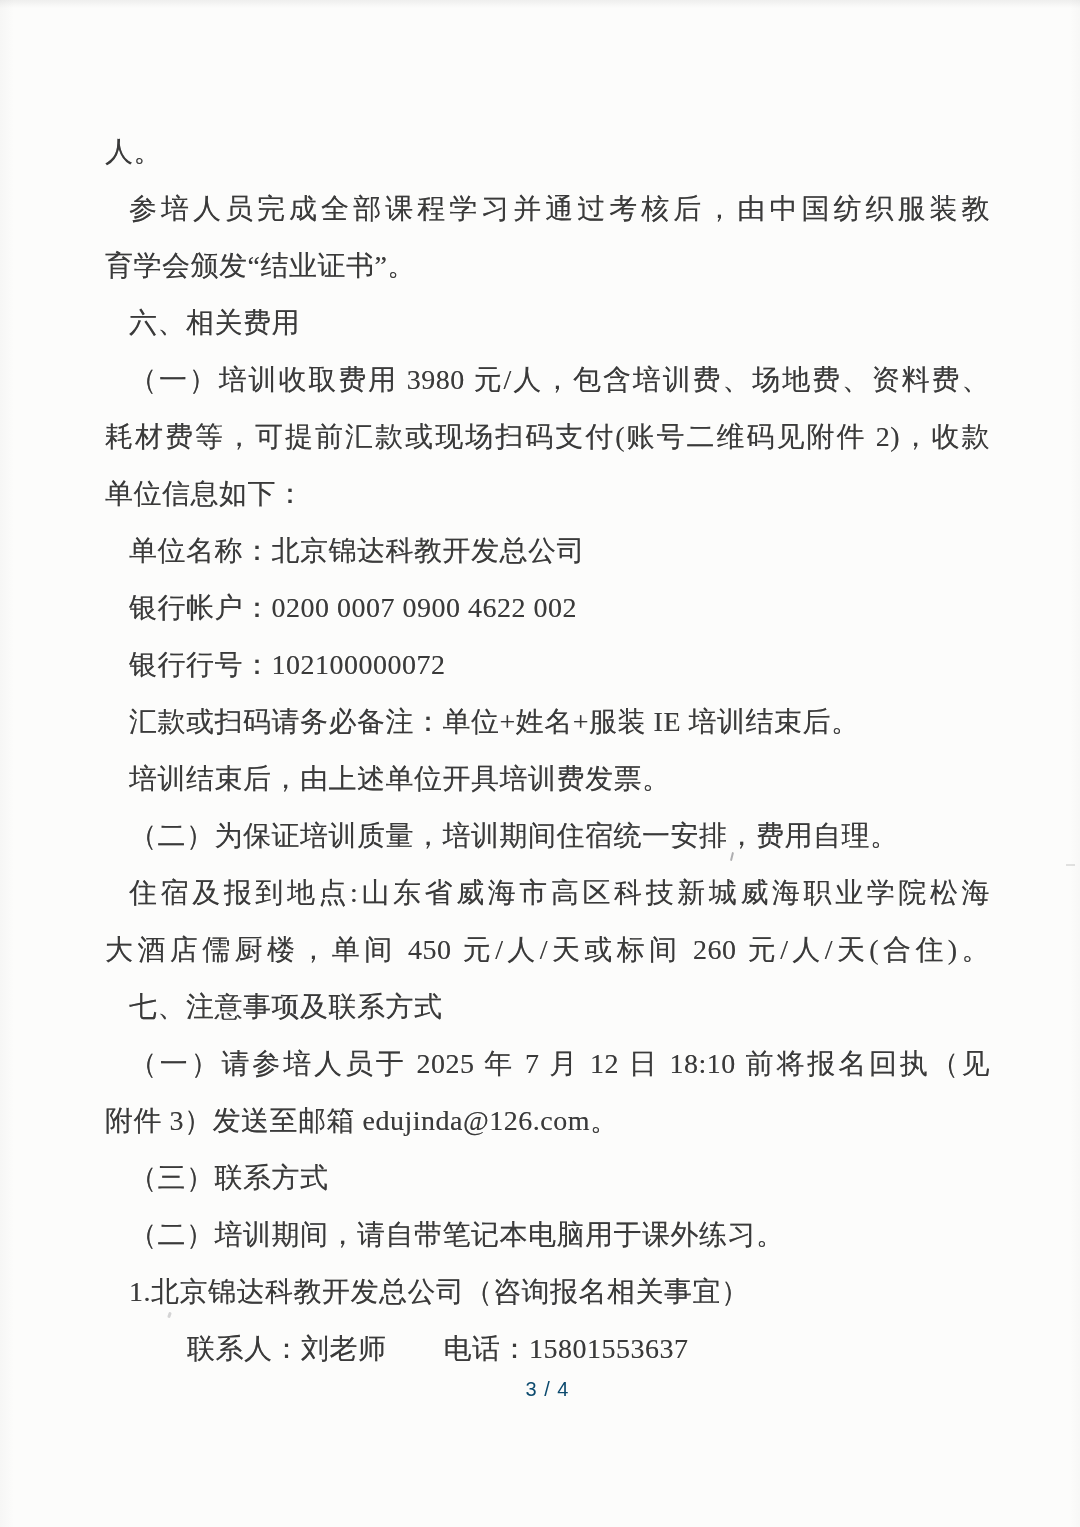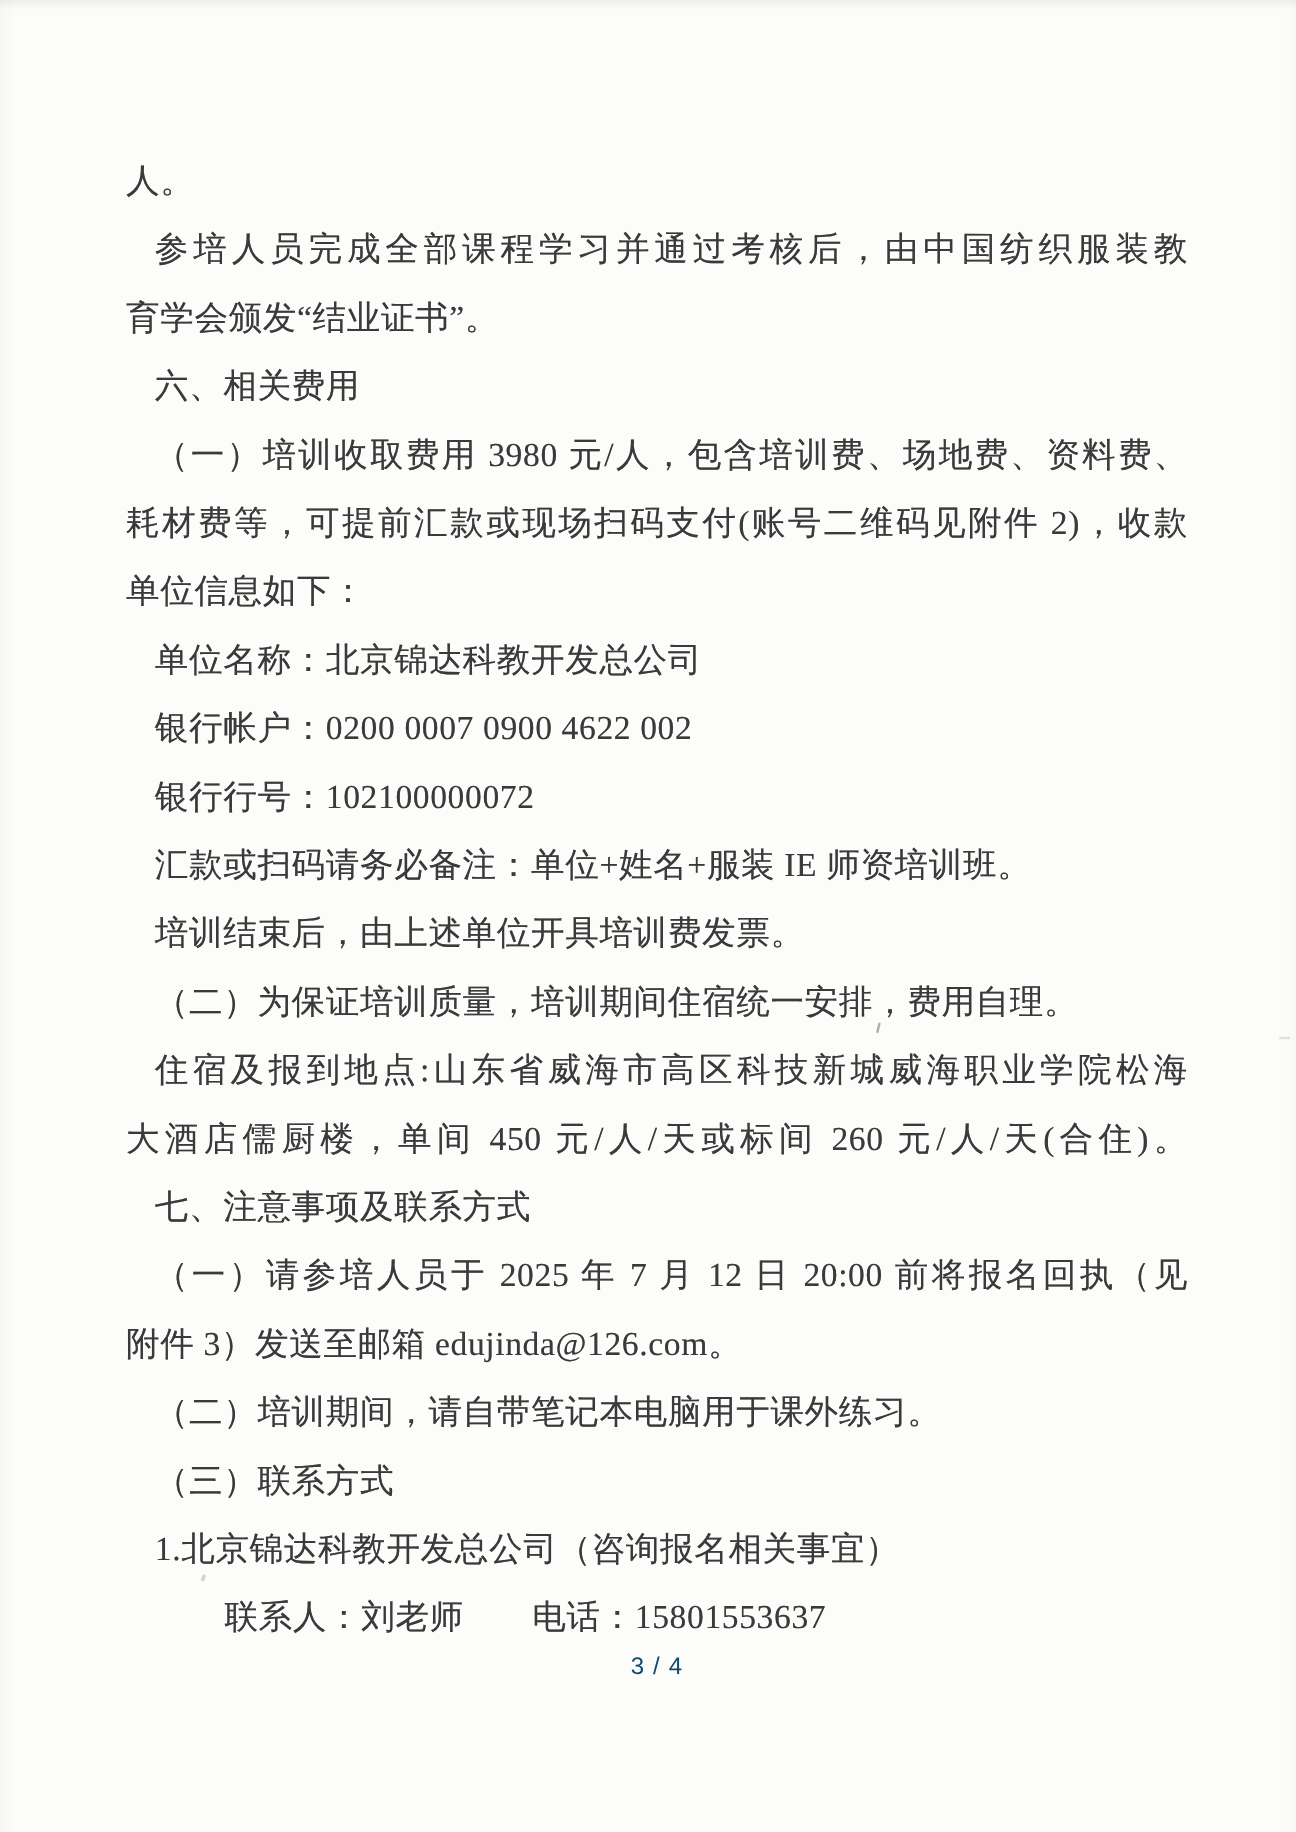--- a/index.html
+++ b/index.html
@@ -76,30 +76,30 @@
     <div class="line">人。</div>
     <div class="line i2 jt">参培人员完成全部课程学习并通过考核后，由中国纺织服装教</div>
     <div class="line">育学会颁发“结业证书”。</div>
     <div class="line i2">六、相关费用</div>
     <div class="line i2 jt">（一）培训收取费用 3980 元/人，包含培训费、场地费、资料费、</div>
     <div class="line jt">耗材费等，可提前汇款或现场扫码支付(账号二维码见附件 2)，收款</div>
     <div class="line">单位信息如下：</div>
     <div class="line i2">单位名称：北京锦达科教开发总公司</div>
     <div class="line i2">银行帐户：0200 0007 0900 4622 002</div>
     <div class="line i2">银行行号：102100000072</div>
-    <div class="line i2">汇款或扫码请务必备注：单位+姓名+服装 IE 师资培训班。</div>
+    <div class="line i2">汇款或扫码请务必备注：单位+姓名+服装 IE 培训结束后。</div>
     <div class="line i2">培训结束后，由上述单位开具培训费发票。</div>
     <div class="line i2">（二）为保证培训质量，培训期间住宿统一安排，费用自理。</div>
     <div class="line i2 jt">住宿及报到地点:山东省威海市高区科技新城威海职业学院松海</div>
     <div class="line jt">大酒店儒厨楼，单间 450 元/人/天或标间 260 元/人/天(合住)。</div>
     <div class="line i2">七、注意事项及联系方式</div>
-    <div class="line i2 jt">（一）请参培人员于 2025 年 7 月 12 日 20:00 前将报名回执（见</div>
+    <div class="line i2 jt">（一）请参培人员于 2025 年 7 月 12 日 18:10 前将报名回执（见</div>
     <div class="line">附件 3）发送至邮箱 edujinda@126.com。</div>
+    <div class="line i2">（三）联系方式</div>
     <div class="line i2">（二）培训期间，请自带笔记本电脑用于课外练习。</div>
-    <div class="line i2">（三）联系方式</div>
     <div class="line i2">1.北京锦达科教开发总公司（咨询报名相关事宜）</div>
     <div class="line i3">联系人：刘老师　　电话：15801553637</div>
     <div class="page-num">3 / 4</div>
   </div>
 
   <div class="speck speck-a"></div>
   <div class="speck speck-b"></div>
   <div class="speck speck-c"></div>
 </div>
 

